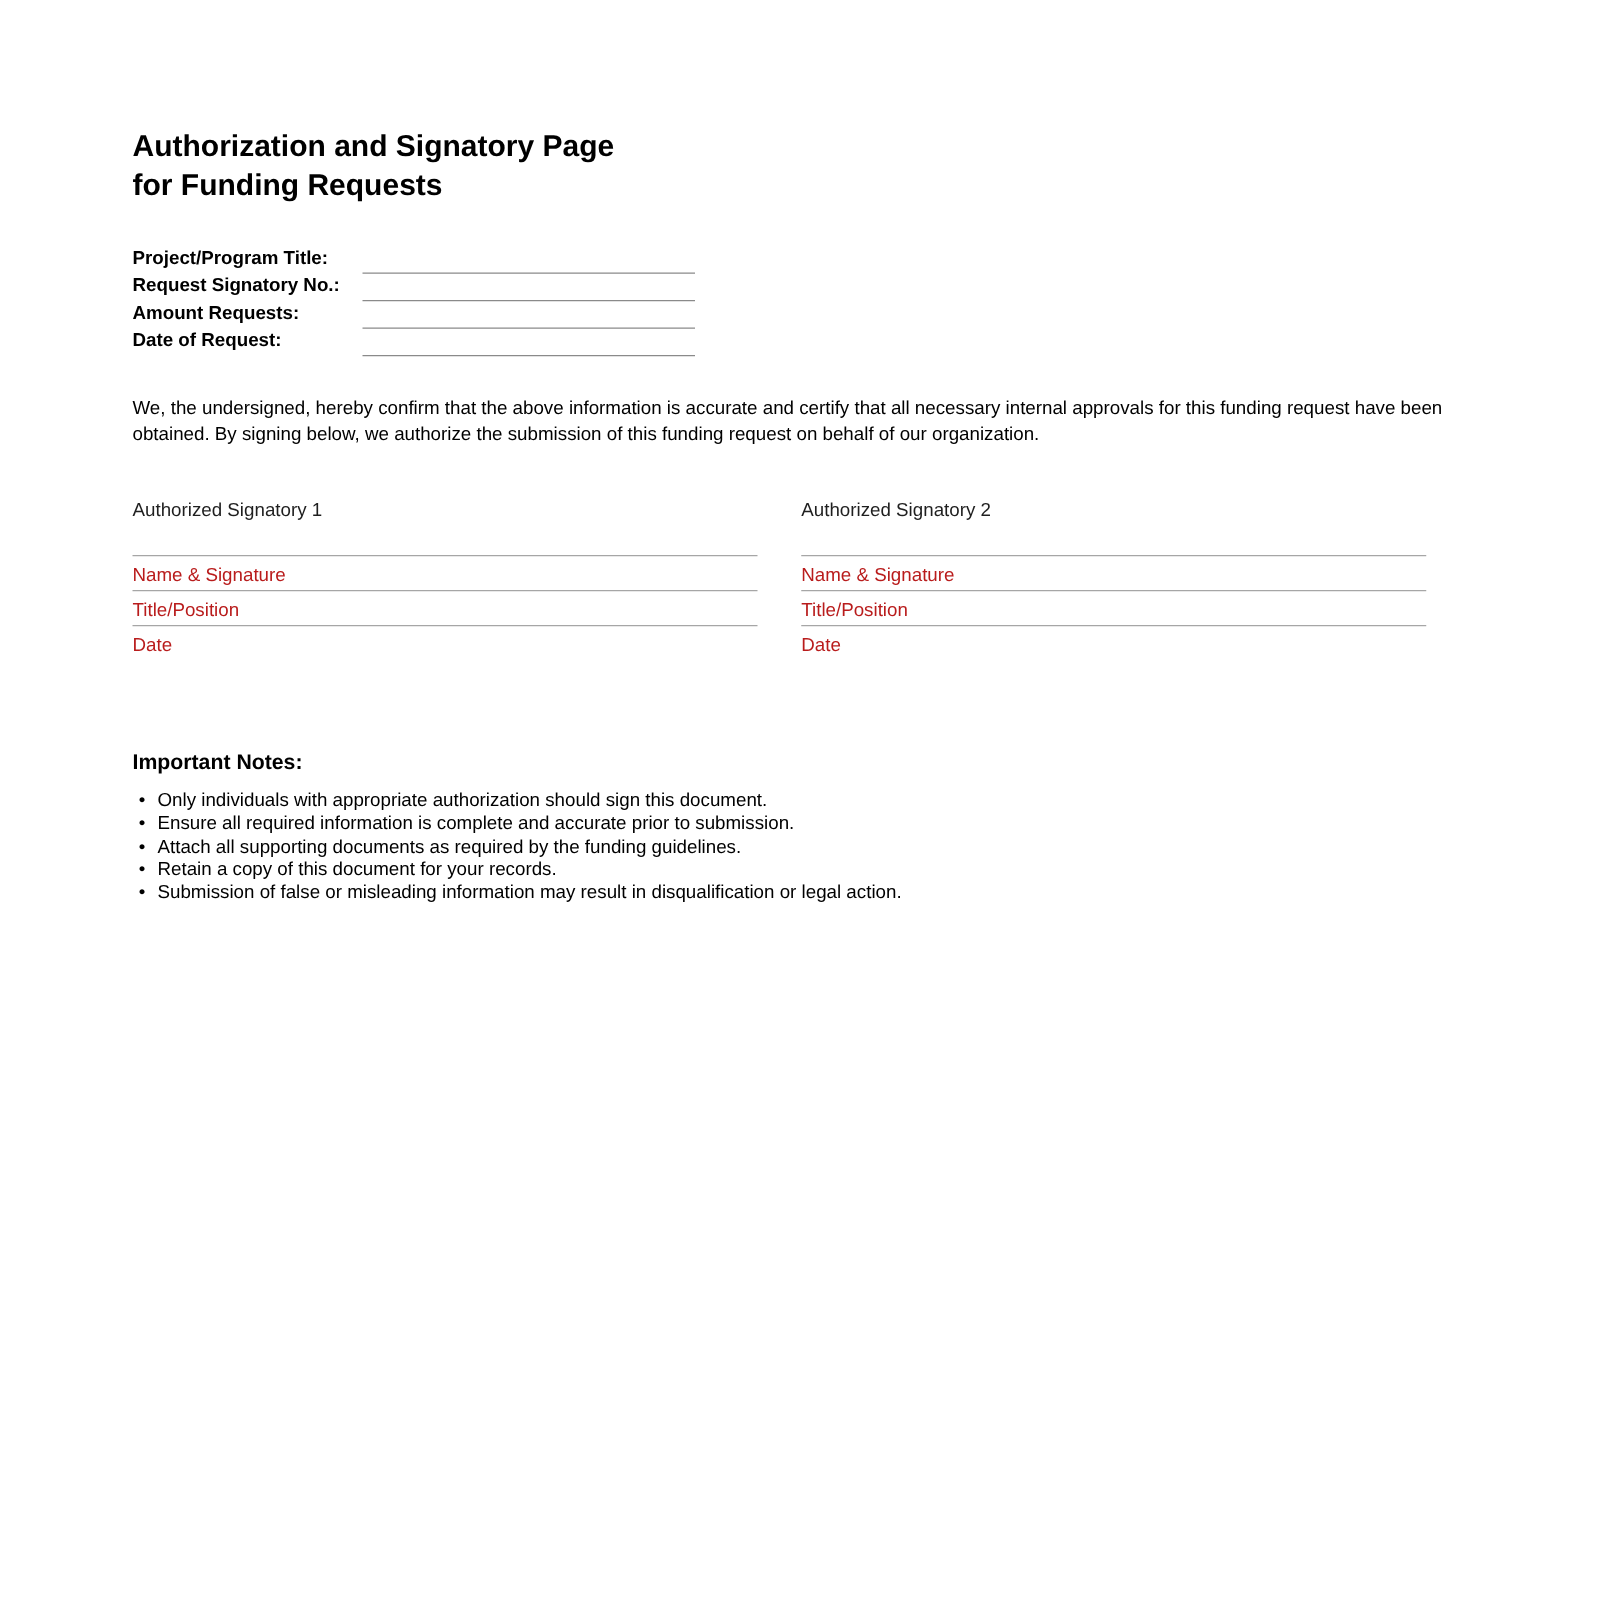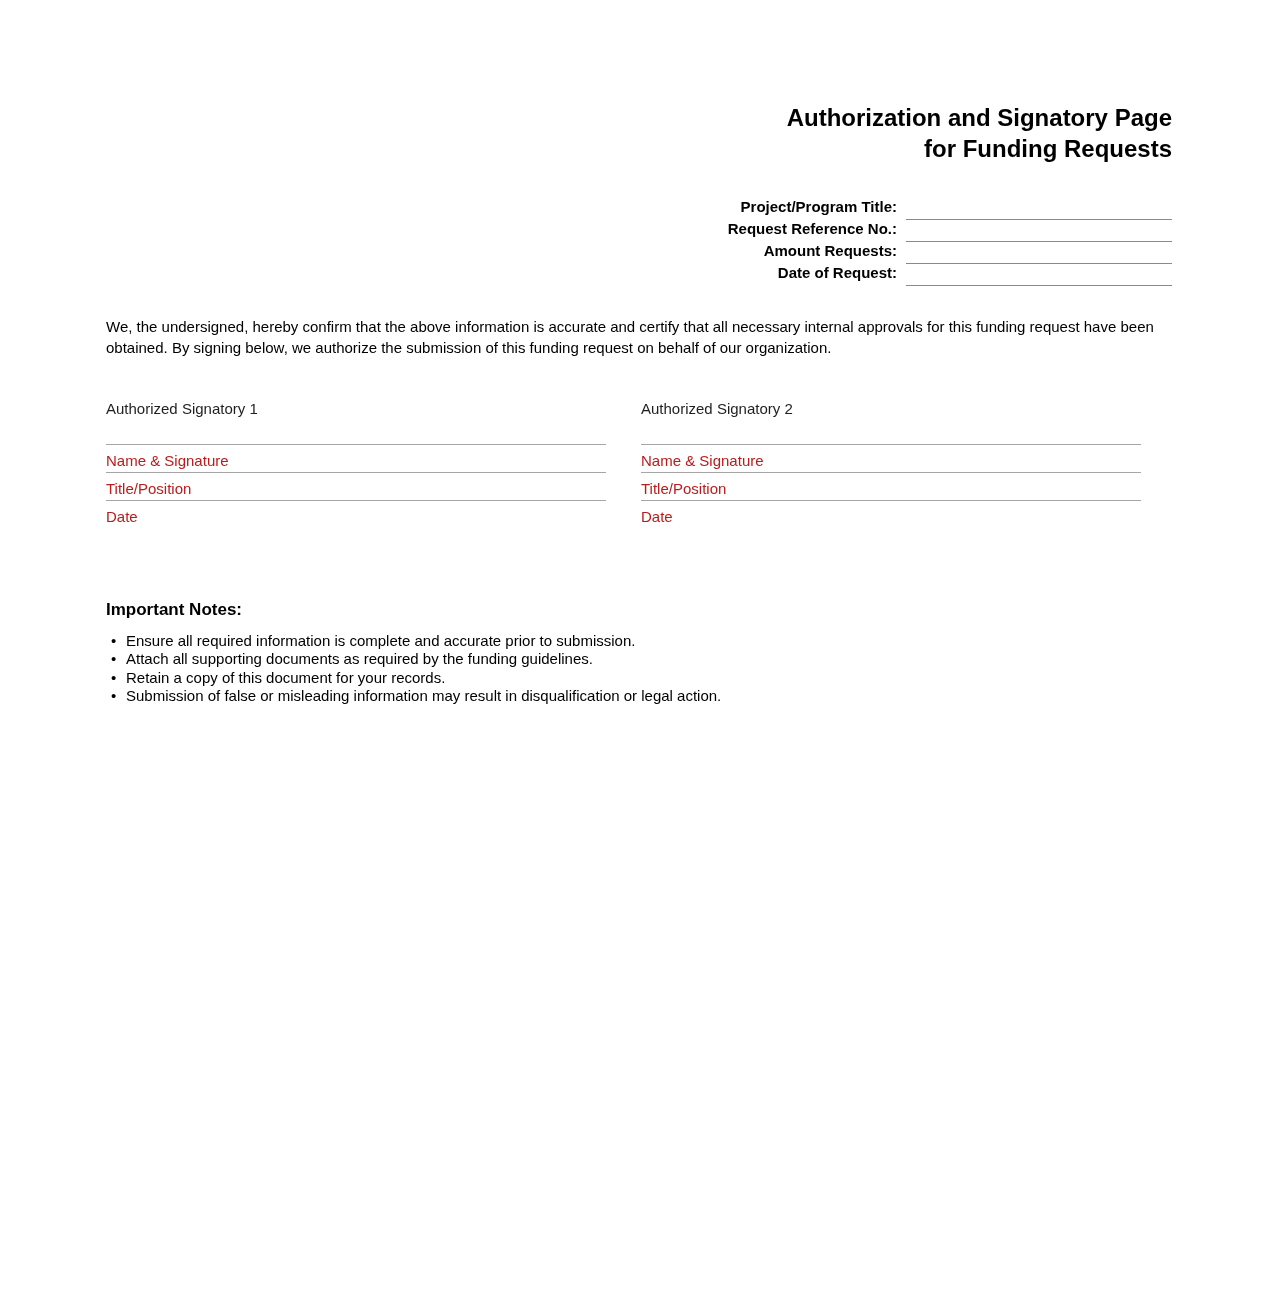--- a/index.html
+++ b/index.html
@@ -17,37 +17,36 @@
     background: #ffffff;
     position: relative;
   }
   .doc {
     padding: 0 106px;
   }
 
   
   .title {
     margin-top: 102px;
-    text-align: right;
+    text-align: left;
     font-size: 24px;
     line-height: 31px;
     font-weight: bold;
     color: #000000;
   }
 
   
   .fields {
     margin-top: 32px;
   }
   .field-row {
     height: 22px;
     line-height: 22px;
     font-size: 15px;
     white-space: nowrap;
-    text-align: right;
   }
   .field-label {
     display: inline-block;
     min-width: 175px;
     font-weight: bold;
     color: #000000;
   }
   .field-line {
     display: inline-block;
     width: 266px;
@@ -131,21 +130,21 @@
     <h1 class="title">
       <div>Authorization and Signatory Page</div>
       <div>for Funding Requests</div>
     </h1>
 
     <div class="fields">
       <div class="field-row">
         <span class="field-label">Project/Program Title:</span><span class="field-line"></span>
       </div>
       <div class="field-row">
-        <span class="field-label">Request Reference No.:</span><span class="field-line"></span>
+        <span class="field-label">Request Signatory No.:</span><span class="field-line"></span>
       </div>
       <div class="field-row">
         <span class="field-label">Amount Requests:</span><span class="field-line"></span>
       </div>
       <div class="field-row">
         <span class="field-label">Date of Request:</span><span class="field-line"></span>
       </div>
     </div>
 
     <p class="cert">We, the undersigned, hereby confirm that the above information is accurate and certify that all necessary internal approvals for this funding request have been obtained. By signing below, we authorize the submission of this funding request on behalf of our organization.</p>
@@ -170,20 +169,21 @@
         <div class="sig-caption">Title/Position</div>
         <div class="rule"></div>
         <div class="sig-caption">Date</div>
       </div>
 
     </div>
 
     <div class="notes">
       <div class="notes-heading">Important Notes:</div>
       <ul class="notes-list">
+        <li>Only individuals with appropriate authorization should sign this document.</li>
         <li>Ensure all required information is complete and accurate prior to submission.</li>
         <li>Attach all supporting documents as required by the funding guidelines.</li>
         <li>Retain a copy of this document for your records.</li>
         <li>Submission of false or misleading information may result in disqualification or legal action.</li>
       </ul>
     </div>
 
   </div>
 </div>
 

